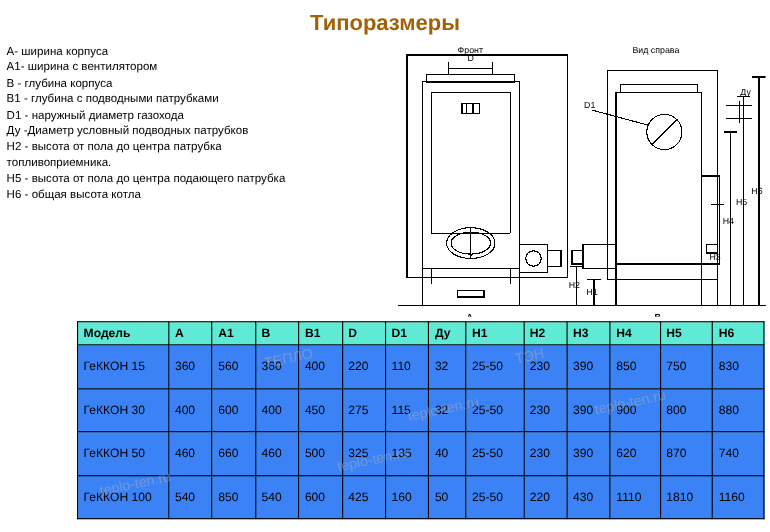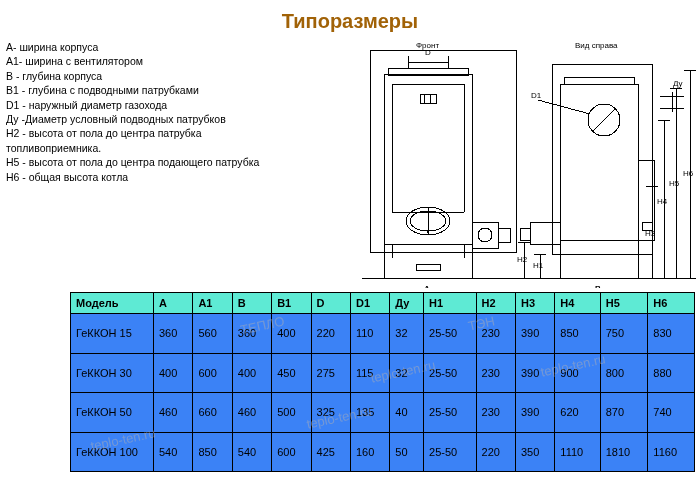--- a/index.html
+++ b/index.html
@@ -271,21 +271,21 @@
         <td class="model">ГеККОН 100</td>
         <td>540</td>
         <td>850</td>
         <td>540</td>
         <td>600</td>
         <td>425</td>
         <td>160</td>
         <td>50</td>
         <td>25-50</td>
         <td>220</td>
-        <td>350</td>
+        <td>430</td>
         <td>1110</td>
         <td>1810</td>
         <td>1160</td>
       </tr>
     </tbody>
   </table>
 </div>
 
 <div class="wm">
   <div class="wm-t" style="left:170px;top:26px;">ТЕПЛО</div>

